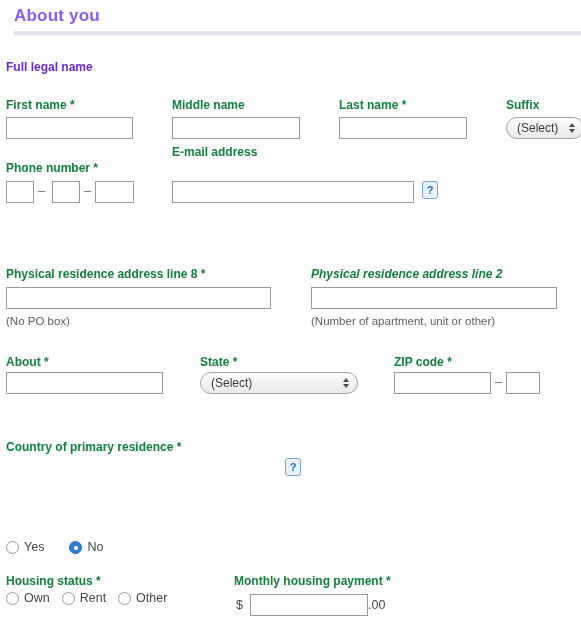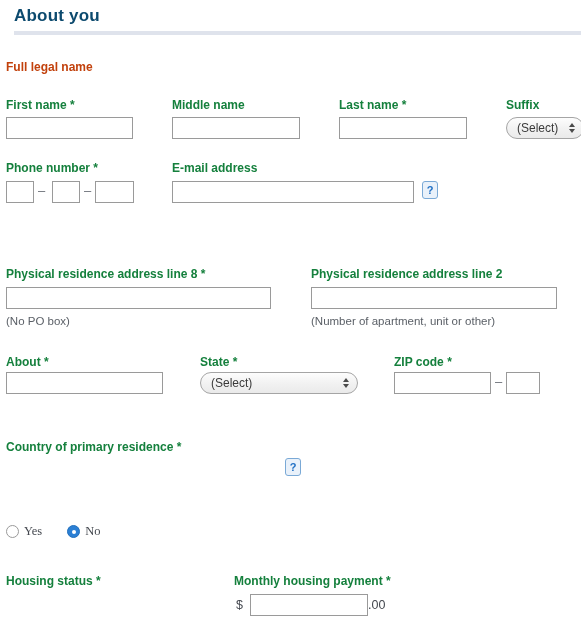--- a/index.html
+++ b/index.html
@@ -8,31 +8,31 @@
     width: 581px; height: 622px;
     background: #ffffff;
     font-family: "Liberation Sans", sans-serif;
     overflow: hidden;
   }
   .page { position: relative; width: 581px; height: 622px; }
 
   
   .page-title {
     position: absolute; left: 14px; top: 6px;
-    font-size: 17px; font-weight: bold; color: #0c4a6e;
+    font-size: 17px; font-weight: bold; color: #8b5cf6;
     letter-spacing: .2px;
   }
   .title-rule {
     position: absolute; left: 14px; top: 31px;
     width: 567px; height: 4px; background: #dfe3ec;
   }
 
   
   .grp-label {
-    position: absolute; font-size: 12px; font-weight: bold; color: #c2410c;
+    position: absolute; font-size: 12px; font-weight: bold; color: #6d28d9;
     white-space: nowrap;
   }
   .fld-label {
     position: absolute; font-size: 12px; font-weight: bold; color: #15803d;
     white-space: nowrap;
   }
   .hint {
     position: absolute; font-size: 11.5px; color: #5a5f66; white-space: nowrap;
   }
   .plain { position: absolute; font-size: 12.5px; color: #44484f; white-space: nowrap; }
@@ -137,29 +137,29 @@
     </span>
   </div>
 
   <div class="fld-label" style="left:6px; top:161px;">Phone number *</div>
   <input class="tin" style="left: 6px; top: 181px; width: 28px;" type="text" value="">
   <span class="dash" style="left:38px; top:183px;">–</span>
   <input class="tin" style="left: 52px; top: 181px; width: 28px;" type="text" value="">
   <span class="dash" style="left:84px; top:183px;">–</span>
   <input class="tin" style="left: 95px; top: 181px; width: 39px;" type="text" value="">
 
-  <div class="fld-label" style="left:172px; top:161px;">E-mail address</div>
+  <div class="fld-label" style="left:172px; top:145px;">E-mail address</div>
   <input class="tin" style="left: 172px; top: 181px; width: 242px;" type="text" value="">
   <div class="help" style="left:422px; top:181px;">?</div>
 
   <div class="fld-label" style="left:6px; top:267px;">Physical residence address line 8 *</div>
   <input class="tin" style="left: 6px; top: 287px; width: 265px;" type="text" value="">
   <div class="hint" style="left:6px; top:315px;">(No PO box)</div>
 
-  <div class="fld-label" style="left:311px; top:267px;">Physical residence address line 2</div>
+  <div class="fld-label" style="left:311px; top:267px;font-style:italic;">Physical residence address line 2</div>
   <input class="tin" style="left: 311px; top: 287px; width: 246px;" type="text" value="">
   <div class="hint" style="left:311px; top:315px;">(Number of apartment, unit or other)</div>
 
   <div class="fld-label" style="left:6px; top:355px;">About *</div>
   <input class="tin" style="left: 6px; top: 372px; width: 157px;" type="text" value="">
 
   <div class="fld-label" style="left:200px; top:355px;">State *</div>
   <div class="sel" style="left:200px; top:372px; width:158px;">
     <span>(Select)</span>
     <span class="arrows">
@@ -169,31 +169,45 @@
   </div>
 
   <div class="fld-label" style="left:394px; top:355px;">ZIP code *</div>
   <input class="tin" style="left: 394px; top: 372px; width: 97px;" type="text" value="">
   <span class="dash" style="left:495px; top:374px;">–</span>
   <input class="tin" style="left: 506px; top: 372px; width: 34px;" type="text" value="">
 
   <div class="fld-label" style="left:6px; top:440px;">Country of primary residence *</div>
   <div class="help" style="left:285px; top:458px;">?</div>
 
-  <div class="radio-row" style="left:6px; top:524px;font-family:Liberation Serif, serif;">
+  <div class="radio-row" style="left:6px; top:540px;">
     <span class="radio-item" style="margin-right:25px;">
       <span class="rb"></span>
       <span class="rb-label">Yes</span>
     </span>
     <span class="radio-item">
       <span class="rb on"></span>
       <span class="rb-label">No</span>
     </span>
   </div>
 
   <div class="fld-label" style="left:6px; top:574px;">Housing status *</div>
+  <div class="radio-row" style="left:6px; top:591px;">
+    <span class="radio-item" style="margin-right:12px;">
+      <span class="rb"></span>
+      <span class="rb-label">Own</span>
+    </span>
+    <span class="radio-item" style="margin-right:12px;">
+      <span class="rb"></span>
+      <span class="rb-label">Rent</span>
+    </span>
+    <span class="radio-item">
+      <span class="rb"></span>
+      <span class="rb-label">Other</span>
+    </span>
+  </div>
 
   <div class="fld-label" style="left:234px; top:574px;">Monthly housing payment *</div>
   <span class="plain" style="left:236px; top:598px;">$</span>
   <input class="tin" style="left: 250px; top: 594px; width: 118px;" type="text" value="">
   <span class="plain" style="left:368px; top:598px;">.00</span>
 
 </div>
 
 </body></html>

